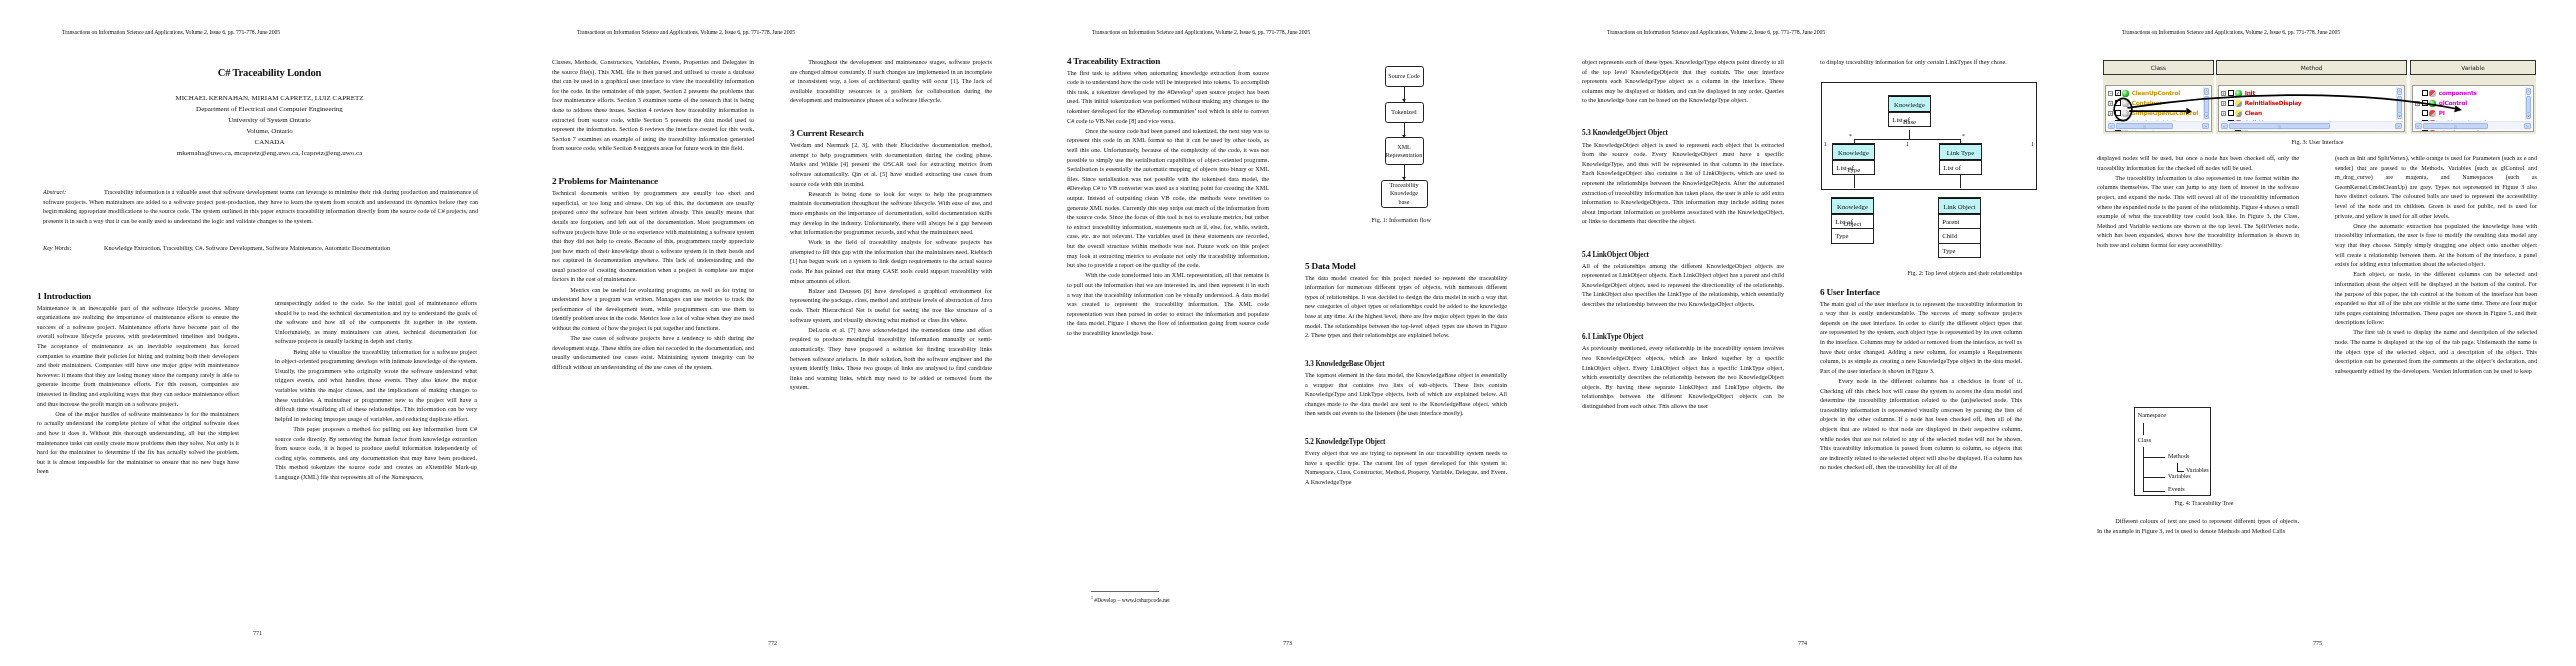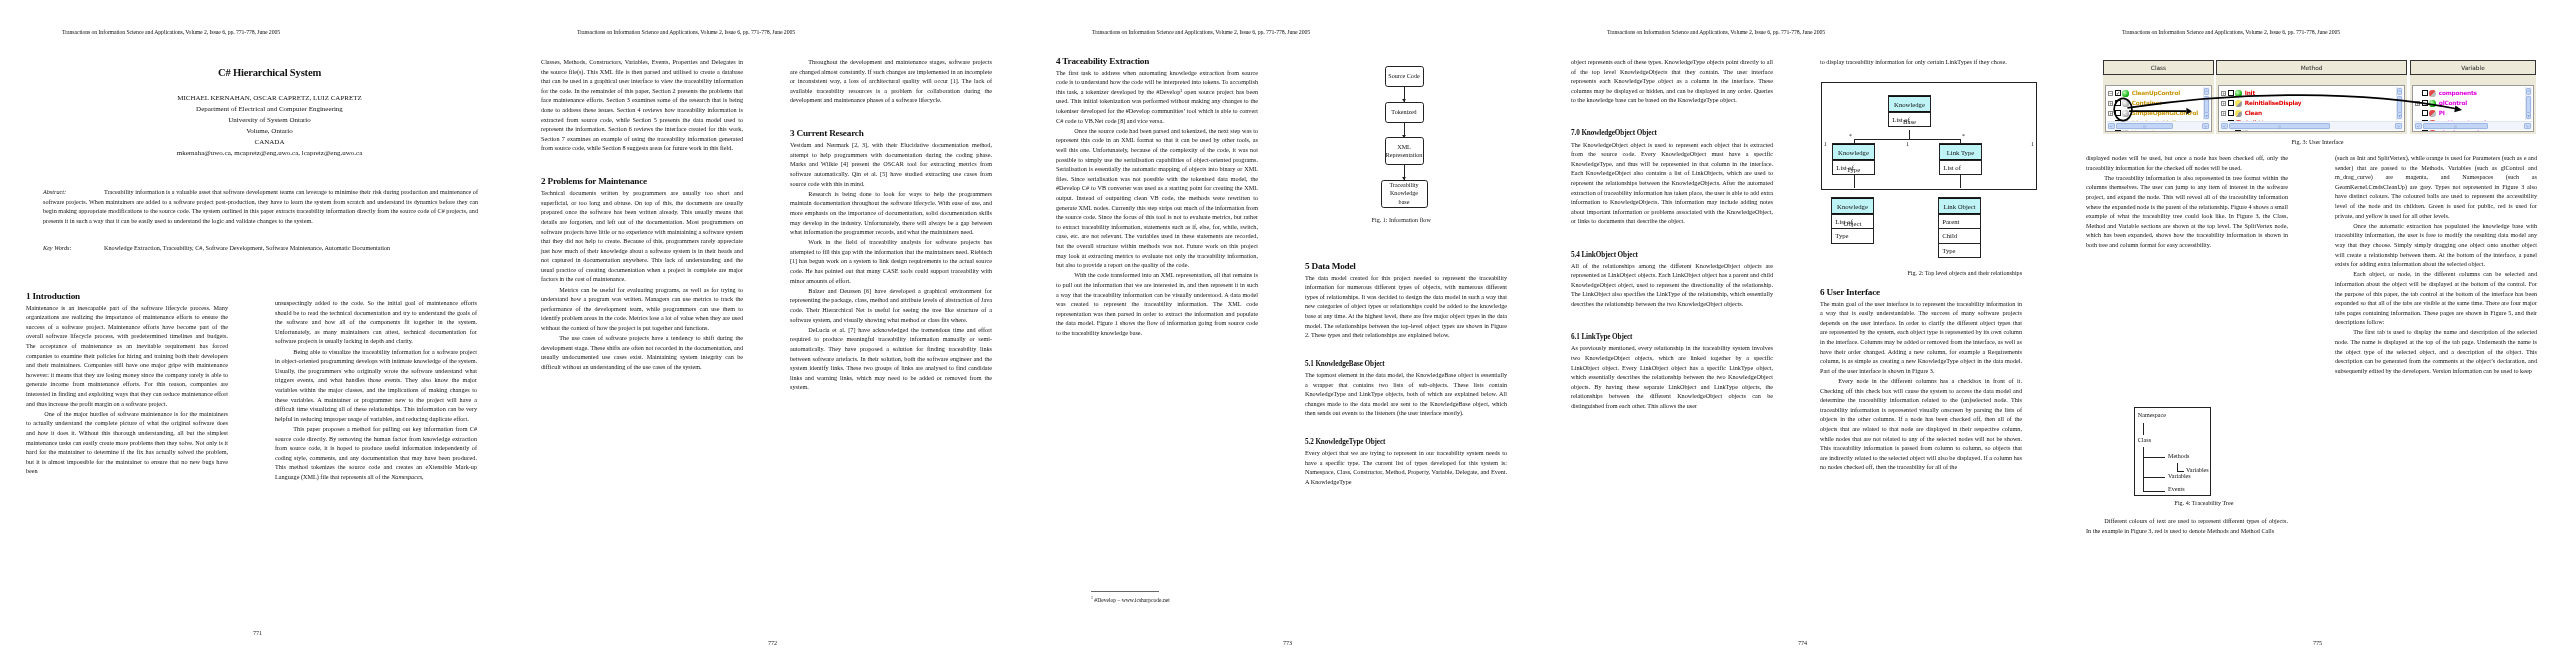--- a/index.html
+++ b/index.html
@@ -4,21 +4,21 @@
 <style>
   * { box-sizing: border-box; margin: 0; padding: 0; }
   html, body { width: 2576px; height: 667px; background: #fff; overflow: hidden; }
   body { font-family: "Liberation Serif", serif; color: #111; }
   .spread { display: flex; width: 2576px; height: 667px; }
   .page { position: relative; width: 515px; height: 667px; background: #fff; }
   .running-head { position: absolute; top: 29px; left: 62px; font-size: 5.8px; letter-spacing: -0.1px; }
   .page-num { position: absolute; top: 662px; left: 0; width: 515px; text-align: center; font-size: 6.1px; transform: translateY(-22px); }
   .p1 .page-num { top: 630px; transform: none; }
   .col { position: absolute; top: 57px; width: 202px; font-size: 6.2px; line-height: 9.6px; text-align: justify; }
-  .col.l { left: 26px; }
+  .col.l { left: 37px; }
   .col.r { left: 275px; }
   .col p { margin: 0; }
   .col p + p { text-indent: 18.3px; margin-top: 0.6px; }
   .col p.noind { text-indent: 0; }
   h2 { font-size: 9.2px; font-weight: bold; margin: 0 0 1.1px 0; letter-spacing: -0.2px; }
   h3 { font-size: 7.2px; font-weight: bold; margin: 0 0 0.6px 0; letter-spacing: -0.1px; }
   em { font-style: italic; }
   .gap-l { height: 24.5px; }
   .gap-m { height: 20px; }
 
@@ -83,23 +83,23 @@
   .footnote { position: absolute; top: 596px; left: 61px; font-size: 5.6px; }
   .footnote sup { font-size: 3.9px; }
 </style>
 </head>
 <body>
 
 <div class="spread">
 
   <section class="page p1">
     <div class="running-head">Transactions on Information Science and Applications, Volume 2, Issue 6, pp. 771-778, June 2005</div>
-    <h1 class="title">C# Hierarchical System</h1>
+    <h1 class="title">C# Traceability London</h1>
     <div class="authors">
-      <div>MICHAEL KERNAHAN, OSCAR CAPRETZ, LUIZ CAPRETZ</div>
+      <div>MICHAEL KERNAHAN, MIRIAM CAPRETZ, LUIZ CAPRETZ</div>
       <div>Department of Electrical and Computer Engineering</div>
       <div>University of System Ontario</div>
       <div>Volume, Ontario</div>
       <div>CANADA</div>
       <div>mkernaha@uwo.ca, mcapretz@eng.uwo.ca, lcapretz@eng.uwo.ca</div>
     </div>
     <div class="abstract">
       <span class="lbl">Abstract:</span><span>Traceability information is a valuable asset that software development teams can leverage to minimise their risk during production and maintenance of software projects.  When maintainers are added to a software project post-production, they have to learn the system from scratch and understand its dynamics before they can begin making appropriate modifications to the source code.  The system outlined in this paper extracts traceability information directly from the source code of C# projects, and presents it in such a way that it can be easily used to understand the logic and validate changes to the system.</span>
     </div>
     <div class="keywords">
@@ -159,38 +159,38 @@
       <div class="flowbox" style="width:39px;height:28px;padding:0 3.3px;">XML Representation</div>
       <div class="flowarrow"></div>
       <div class="flowbox" style="width:47px;height:28px;padding:0 3.3px;">Traceability Knowledge base</div>
       <div class="figcap" style="margin-top:9px;margin-left:-5.6px;">Fig. 1:    Information flow</div>
     </div>
 
     <div class="col r" style="top:262px">
       <h2>5  Data Model</h2>
       <p class="noind">The data model created for this project needed to represent the traceability information for numerous different types of objects, with numerous different types of relationships.  It was decided to design the data model in such a way that new categories of object types or relationships could be added to the knowledge base at any time.  At the highest level, there are five major object types in the data model. The relationships between the top-level object types are shown in Figure 2.  These types and their relationships are explained below.</p>
       <div class="gap-m"></div>
-      <h3>5.1  KnowledgeBase Object</h3>
+      <h3>3.3  KnowledgeBase Object</h3>
       <p class="noind">The topmost element in the data model, the KnowledgeBase object is essentially a wrapper that contains two lists of sub-objects.  These lists contain KnowledgeType and LinkType objects, both of which are explained below.  All changes made to the data model are sent to the KnowledgeBase object, which then sends out events to the listeners (the user interface mostly).</p>
       <div class="gap-m"></div>
       <h3>5.2  KnowledgeType Object</h3>
       <p class="noind">Every object that we are trying to represent in our traceability system needs to have a specific type.  The current list of types developed for this system is: Namespace, Class, Constructor, Method, Property, Variable, Delegate, and Event.  A KnowledgeType</p>
     </div>
 
     <div class="footnote-rule"></div>
     <div class="footnote"><sup>1</sup> <span>#Develop – www.icsharpcode.net</span></div>
     <div class="page-num">773</div>
   </section>
 
   <section class="page p4">
     <div class="running-head">Transactions on Information Science and Applications, Volume 2, Issue 6, pp. 771-778, June 2005</div>
     <div class="col l">
       <p class="noind">object represents each of these types. KnowledgeType objects point directly to all of the top level KnowledgeObjects that they contain.  The user interface represents each KnowledgeType object as a column in the interface.  These columns may be displayed or hidden, and can be displayed in any order.  Queries to the knowledge base can be based on the KnowledgeType object.</p>
       <div class="gap-l"></div>
-      <h3>7.0  KnowledgeObject Object</h3>
+      <h3>5.3  KnowledgeObject Object</h3>
       <p class="noind">The KnowledgeObject object is used to represent each object that is extracted from the source code. Every KnowledgeObject must have a specific KnowledgeType, and thus will be represented in that column in the interface.  Each KnowledgeObject also contains a list of LinkObjects, which are used to represent the relationships between the KnowledgeObjects.  After the automated extraction of traceability information has taken place, the user is able to add extra information to KnowledgeObjects. This information may include adding notes about important information or problems associated with the KnowledgeObject, or links to documents that describe the object.</p>
       <div class="gap-l"></div>
       <h3>5.4  LinkObject Object</h3>
       <p class="noind">All of the relationships among the different KnowledgeObject objects are represented as LinkObject objects.  Each LinkObject object has a parent and child KnowledgeObject object, used to represent the directionality of the relationship.  The LinkObject also specifies the LinkType of the relationship, which essentially describes the relationship between the two KnowledgeObject objects.</p>
       <div class="gap-l"></div>
       <h3>6.1  LinkType Object</h3>
       <p class="noind">As previously mentioned, every relationship in the traceability system involves two KnowledgeObject objects, which are linked together by a specific LinkObject object.  Every LinkObject object has a specific LinkType object, which essentially describes the relationship between the two KnowledgeObject objects.  By having these separate LinkObject and LinkType objects, the relationships between the different KnowledgeObject objects can be distinguished from each other.  This allows the user</p>
     </div>
 
     <div class="col r">

